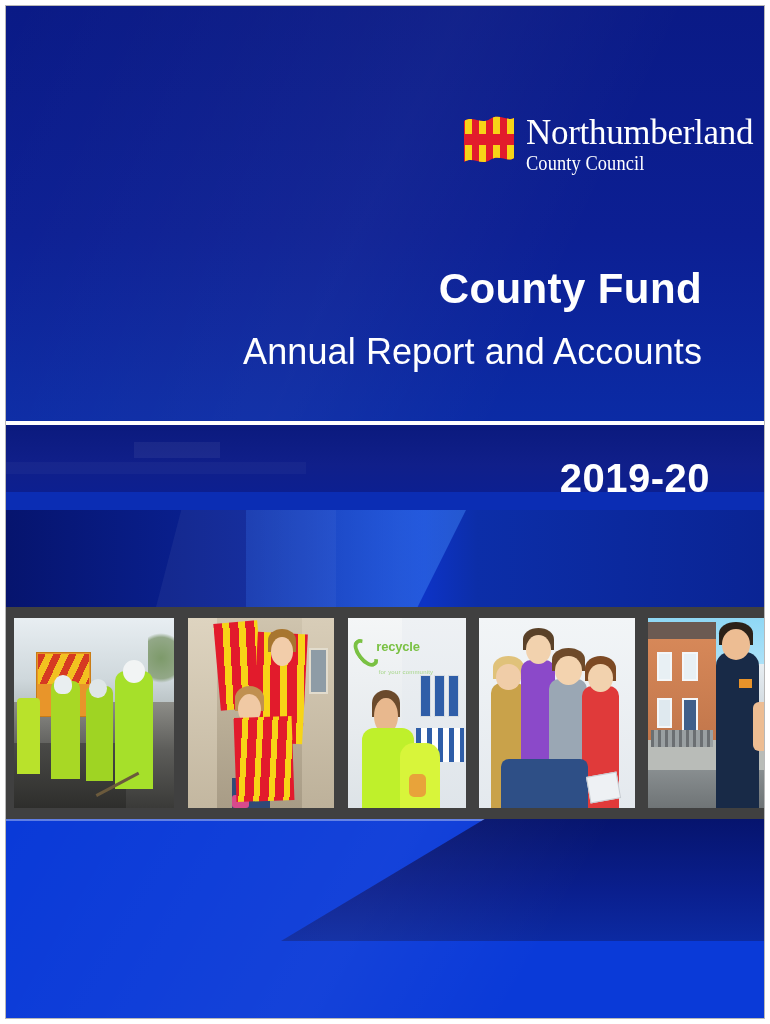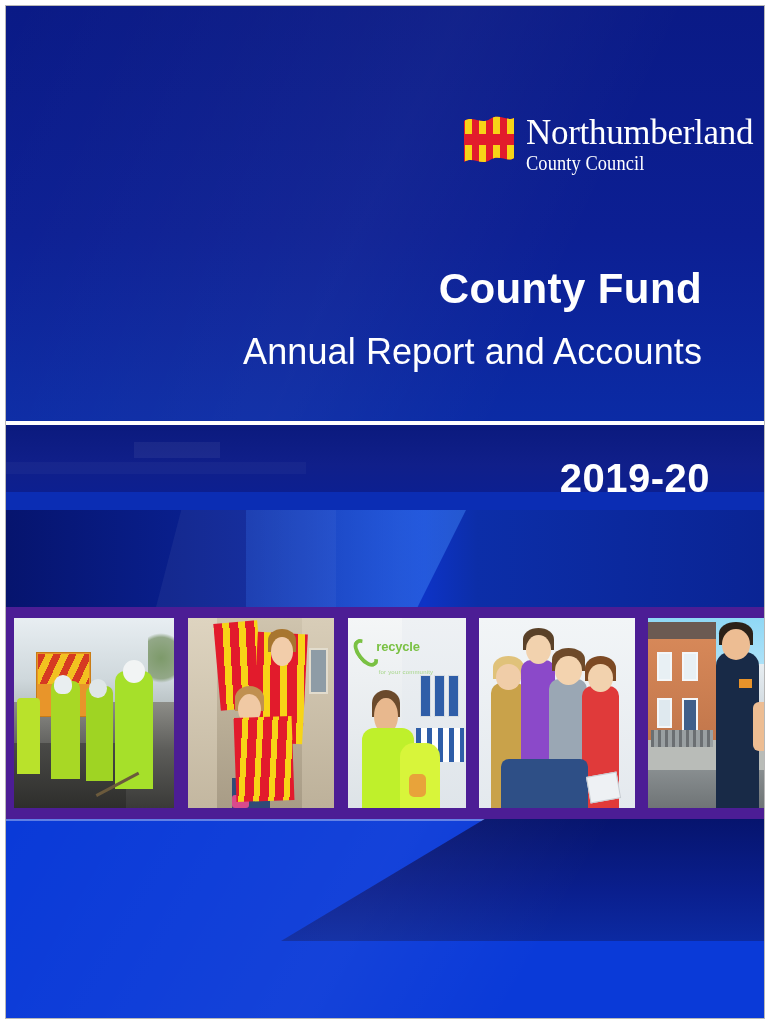--- a/index.html
+++ b/index.html
@@ -196,21 +196,21 @@
     background: #0b2db4;
   }
 
   
   .photo-strip {
     position: absolute;
     left: 0;
     top: 601px;
     width: 760px;
     height: 212px;
-    background: #4c1d95;
+    background: #404040;
     display: flex;
     align-items: stretch;
     gap: 8px;
   }
   .photo {
     position: relative;
     height: 190px;
     margin-top: 11px;
     overflow: hidden;
     flex: none;

